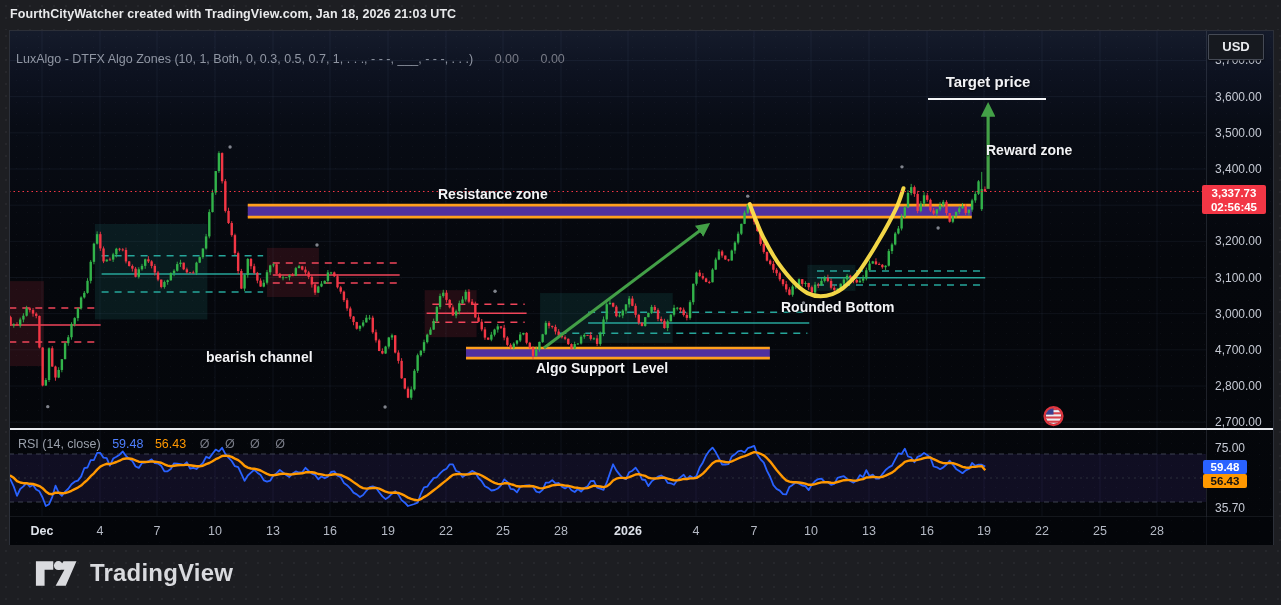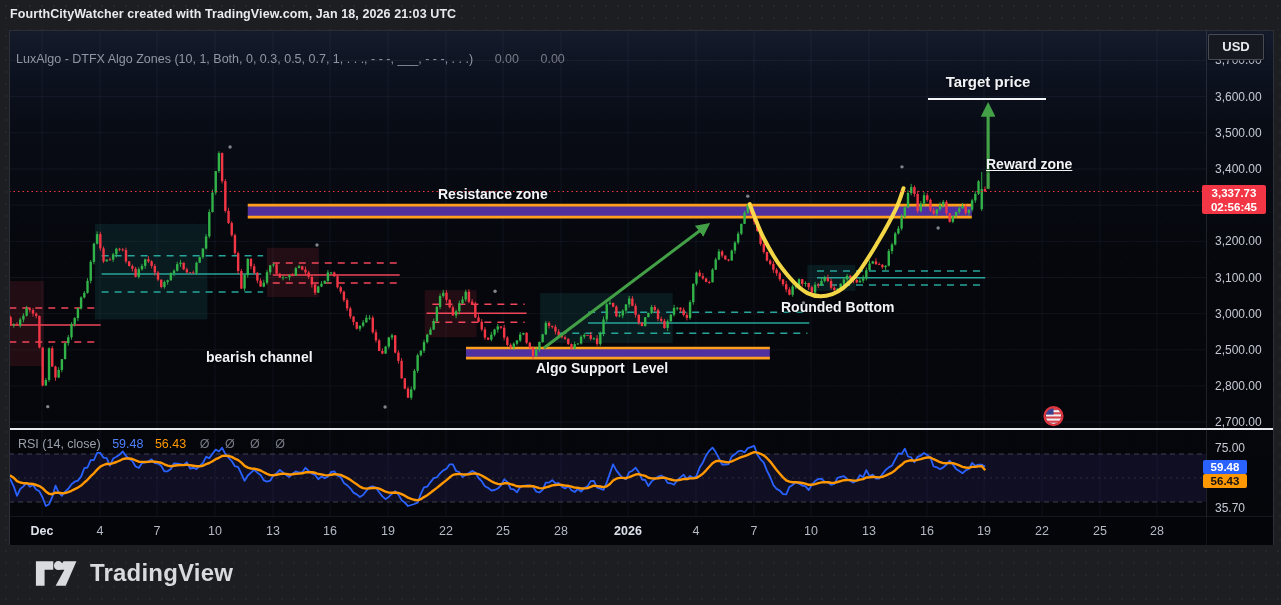--- a/index.html
+++ b/index.html
@@ -801,40 +801,40 @@
     <span class="v">0.00</span>
     <span class="v">0.00</span>
   </div>
 
   <div class="abs ann" style="left:438px;top:155px;">Resistance zone</div>
   <div class="abs ann" style="left:206px;top:318px;">bearish channel</div>
   <div class="abs ann" style="left:536px;top:329px;">Algo Support  Level</div>
   <div class="abs ann" style="left:781px;top:268px;">Rounded Bottom</div>
   <div class="abs ann big" style="left:928px;top:42px;width:120px;text-align:center;">Target price</div>
   <div class="abs targetline"></div>
-  <div class="abs ann" style="left:986px;top:125px;text-decoration:underline;">Reward zone</div>
+  <div class="abs ann" style="left:986px;top:111px;">Reward zone</div>
 
   <div class="abs rsilegend">
     <span>RSI (14, close)</span>
     <span class="b">59.48</span>
     <span class="o">56.43</span>
     <span class="n">Ø Ø Ø Ø</span>
   </div>
 
   <div class="abs separator"></div>
 
   <div class="abs paxis" id="paxis">
       <span class="lbl" style="top: 21.49px;">3,700.00</span>
       <span class="lbl" style="top: 57.66px;">3,600.00</span>
       <span class="lbl" style="top: 93.83px;">3,500.00</span>
       <span class="lbl" style="top: 130px;">3,400.00</span>
       <span class="lbl" style="top: 202.34px;">3,200.00</span>
       <span class="lbl" style="top: 238.51px;">3,100.00</span>
       <span class="lbl" style="top: 274.68px;">3,000.00</span>
-      <span class="lbl" style="top: 310.85px;">2,500.00</span>
+      <span class="lbl" style="top: 310.85px;">4,700.00</span>
       <span class="lbl" style="top: 347.02px;">2,800.00</span>
       <span class="lbl" style="top: 383.19px;">2,700.00</span>
       <span class="lbl" style="top: 409px;">75.00</span>
       <span class="lbl" style="top: 469px;">35.70</span>
     </div>
   <div class="abs usdbtn">USD</div>
   <div class="abs pricebadge" style="top: 153.523px;">
     <div>3,337.73</div>
     <div>02:56:45</div>
   </div>

